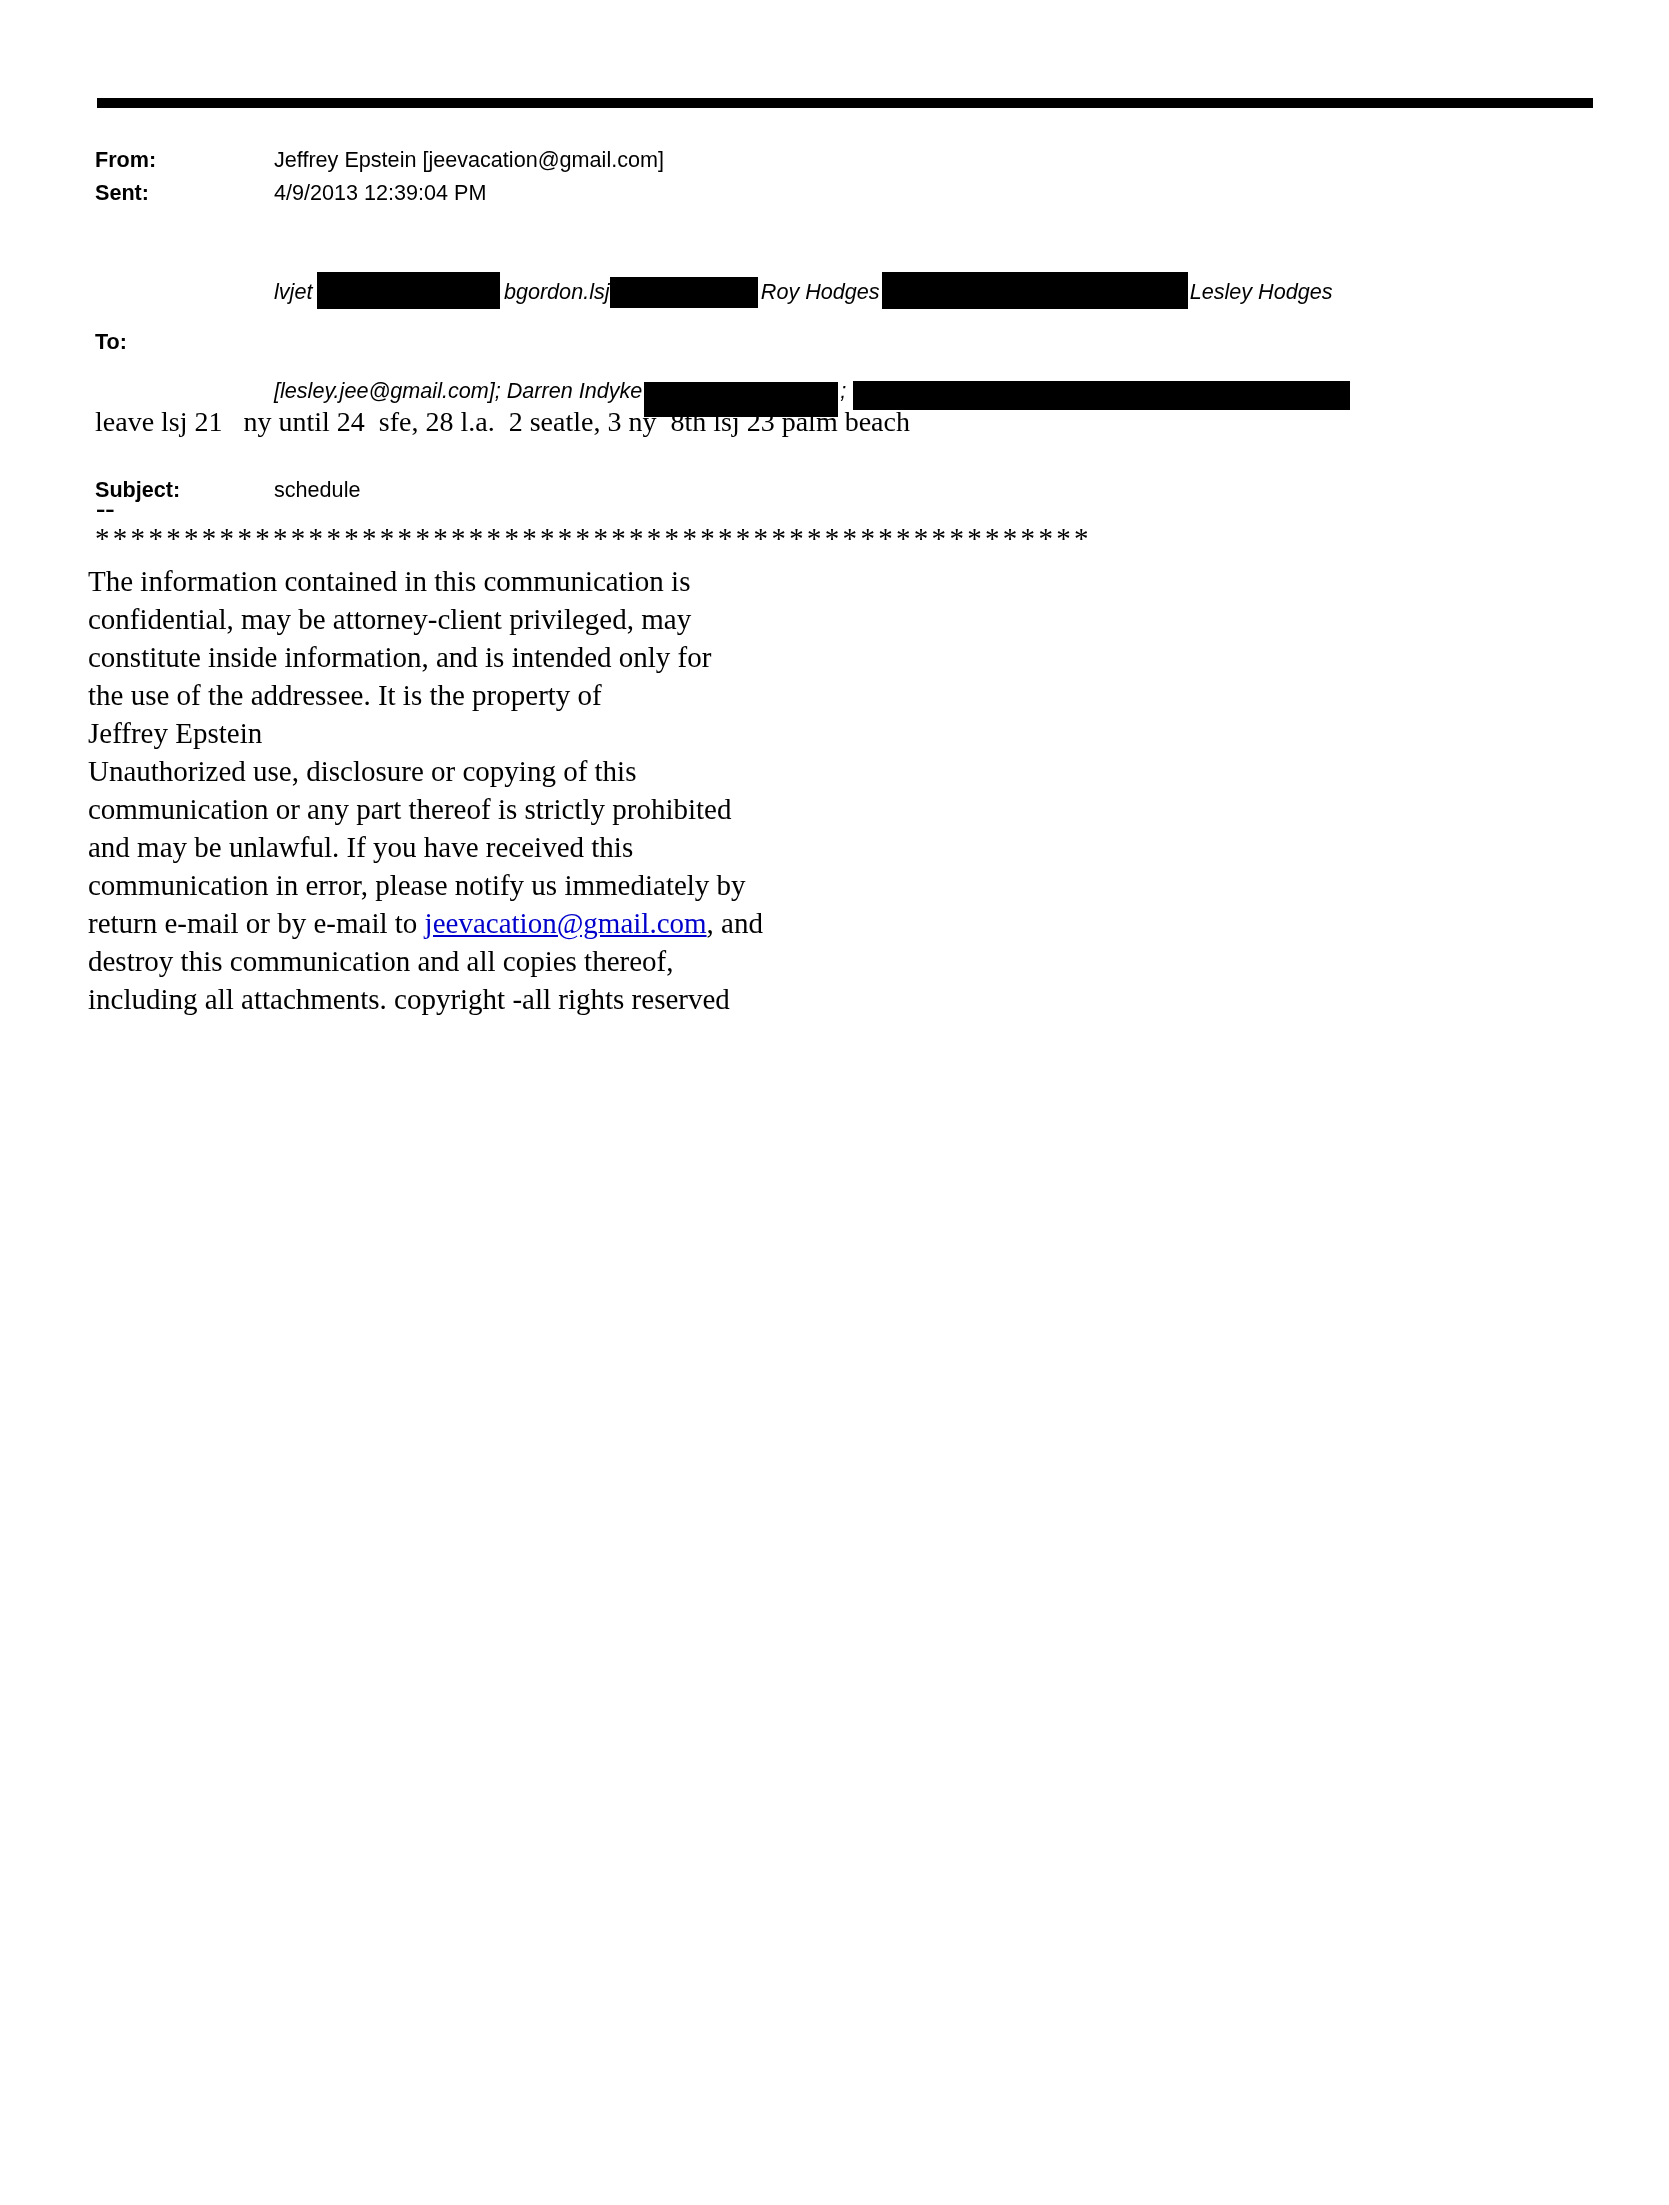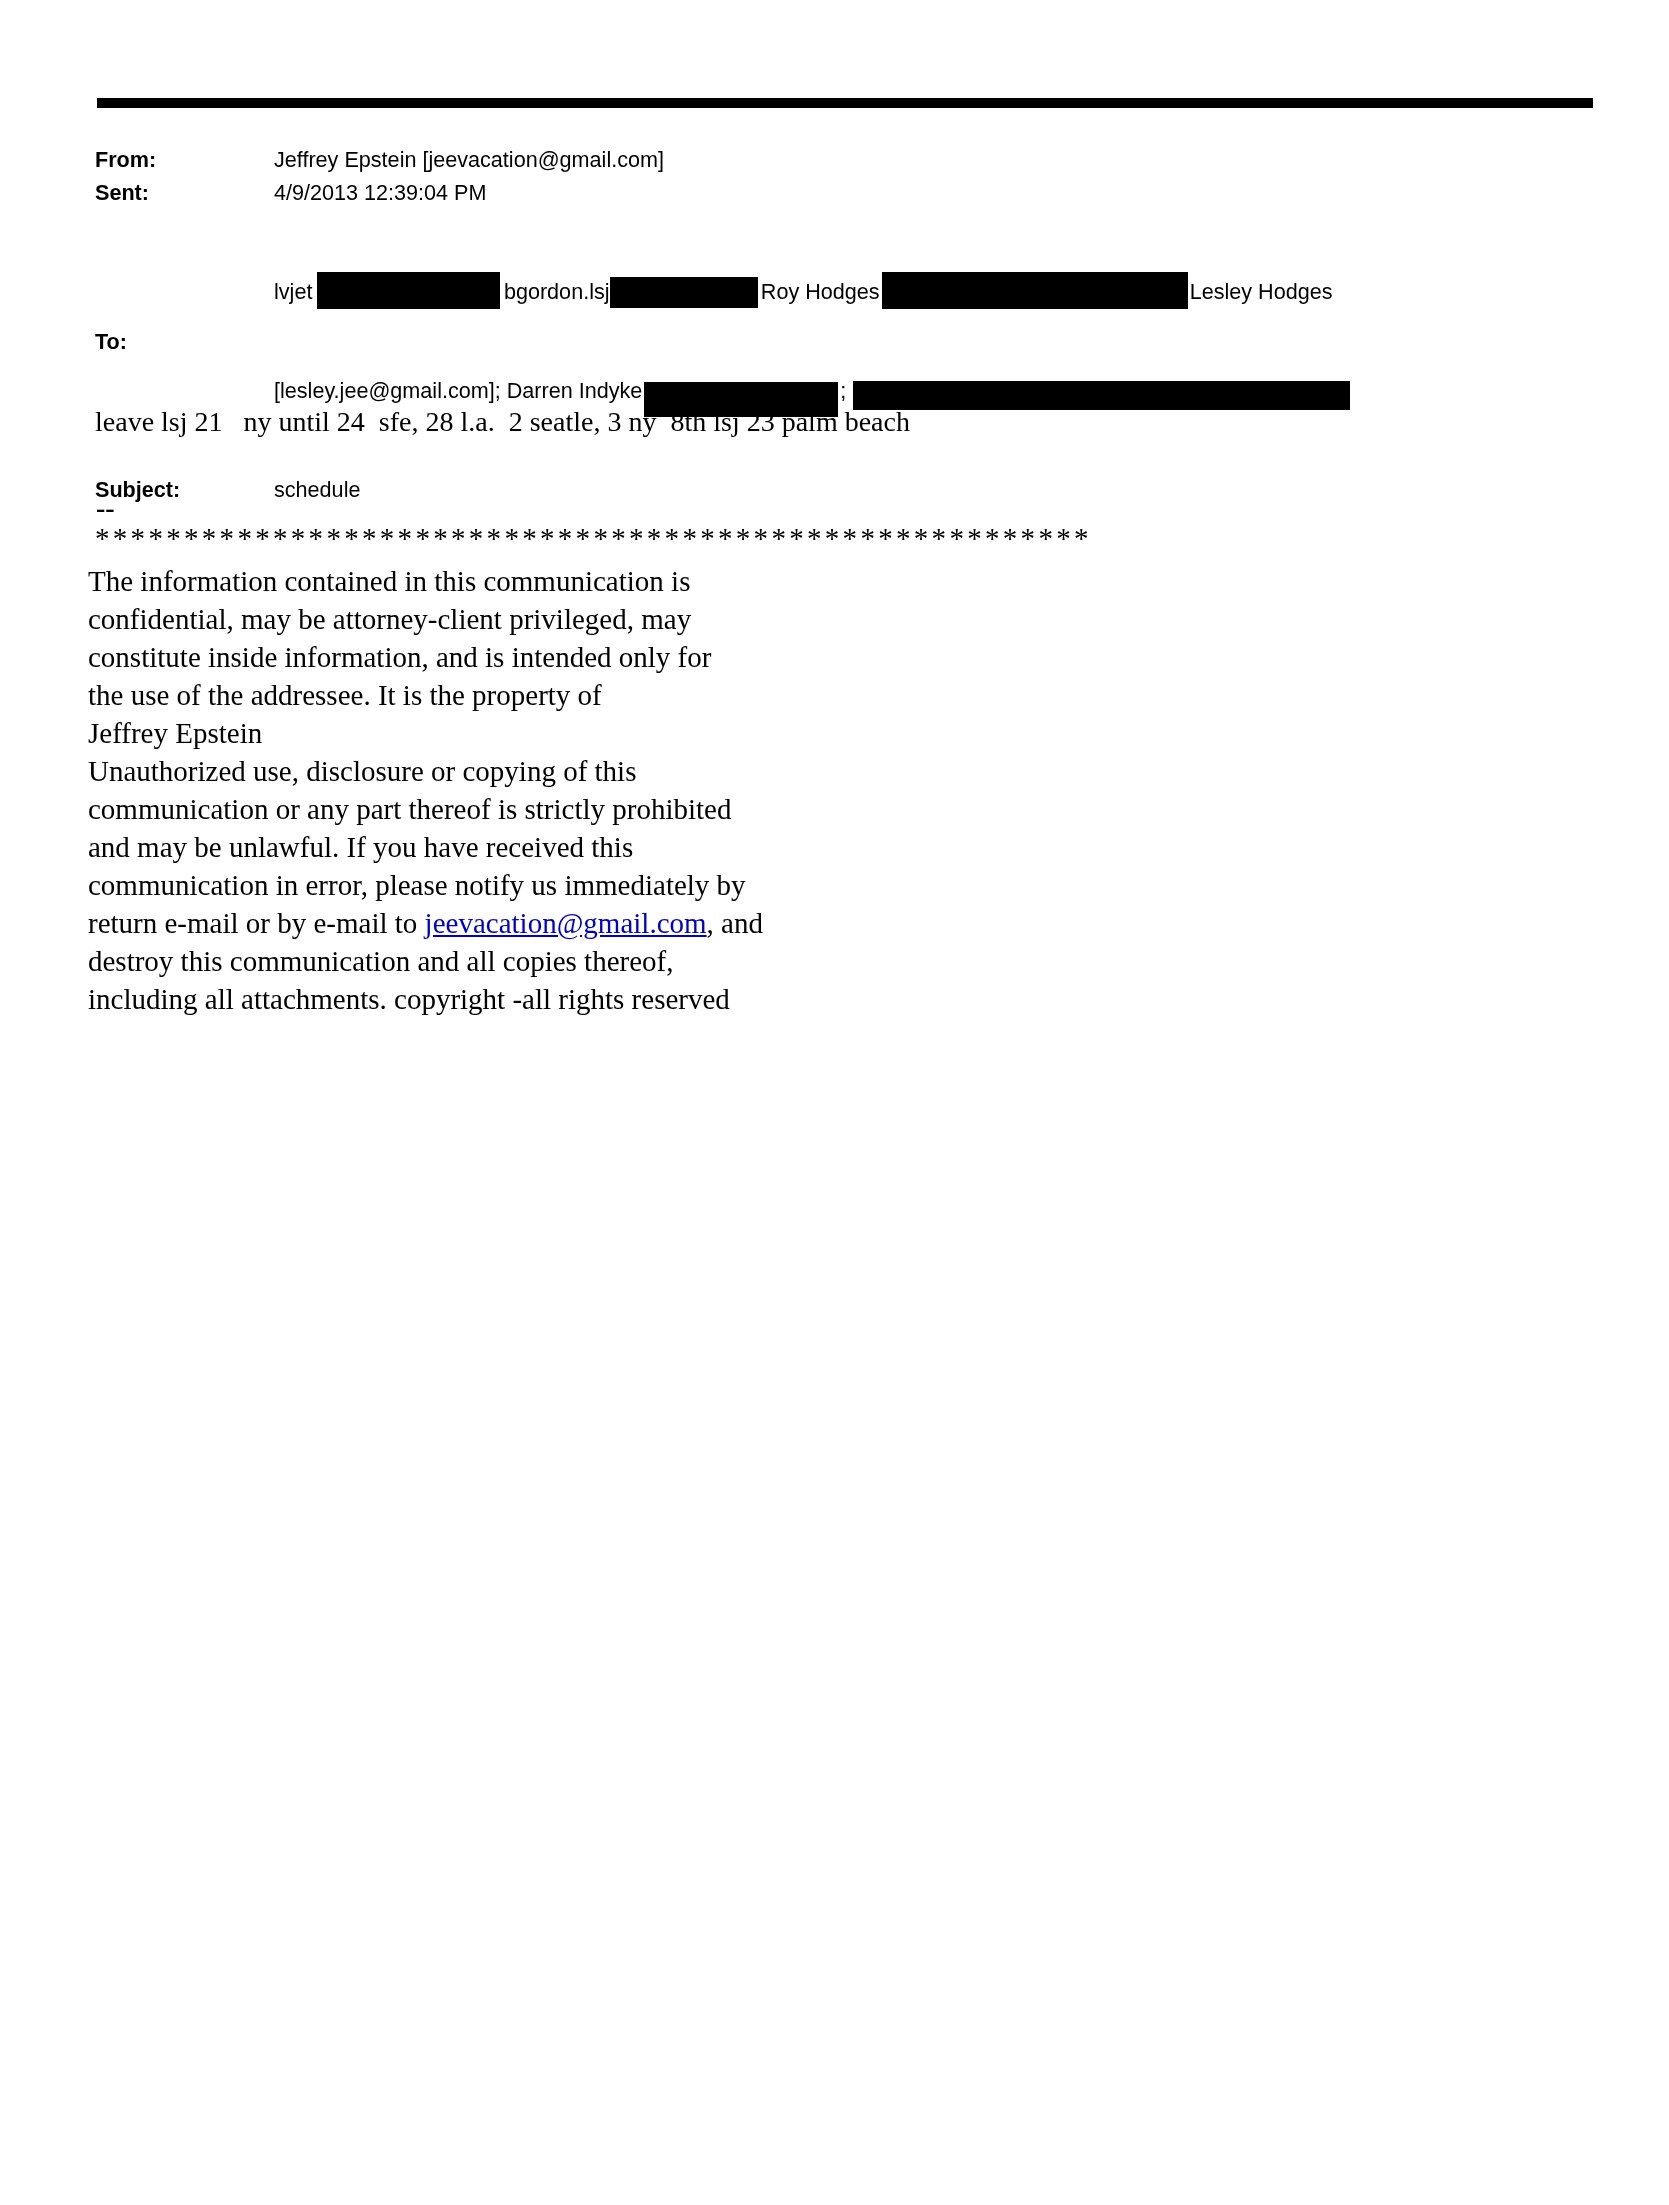--- a/index.html
+++ b/index.html
@@ -35,20 +35,21 @@
     flex: none;
     width: 179px;
     font-weight: bold;
   }
   .hvalue { flex: auto; white-space: pre; }
   .to-line {
     display: flex;
     align-items: center;
     height: 33px;
     white-space: pre;
+    font-style: italic;
   }
   .bar {
     flex: none;
     background: #000000;
     position: relative;
   }
   .bar1 { width: 183px; height: 37px; margin-left: 4.6px;  margin-right: 3.9px; top: -1.3px; }
   .bar2 { width: 148px; height: 31px; margin-left: 0.7px;  margin-right: 2.6px; top:  0.7px; }
   .bar3 { width: 306px; height: 37px; margin-left: 2px;  margin-right: 2px; top: -1.3px; }
   .bar4 { width: 194px; height: 35px; margin-left: 1.3px;  margin-right: 2.6px; top: 9.2px; }

